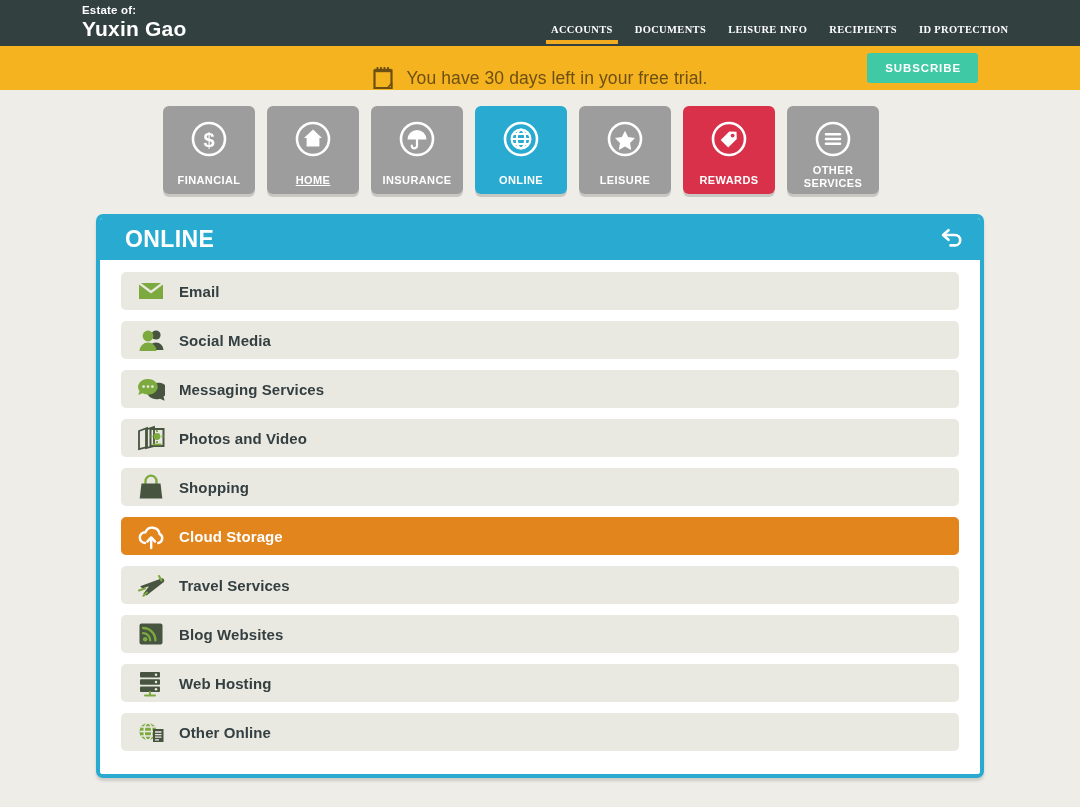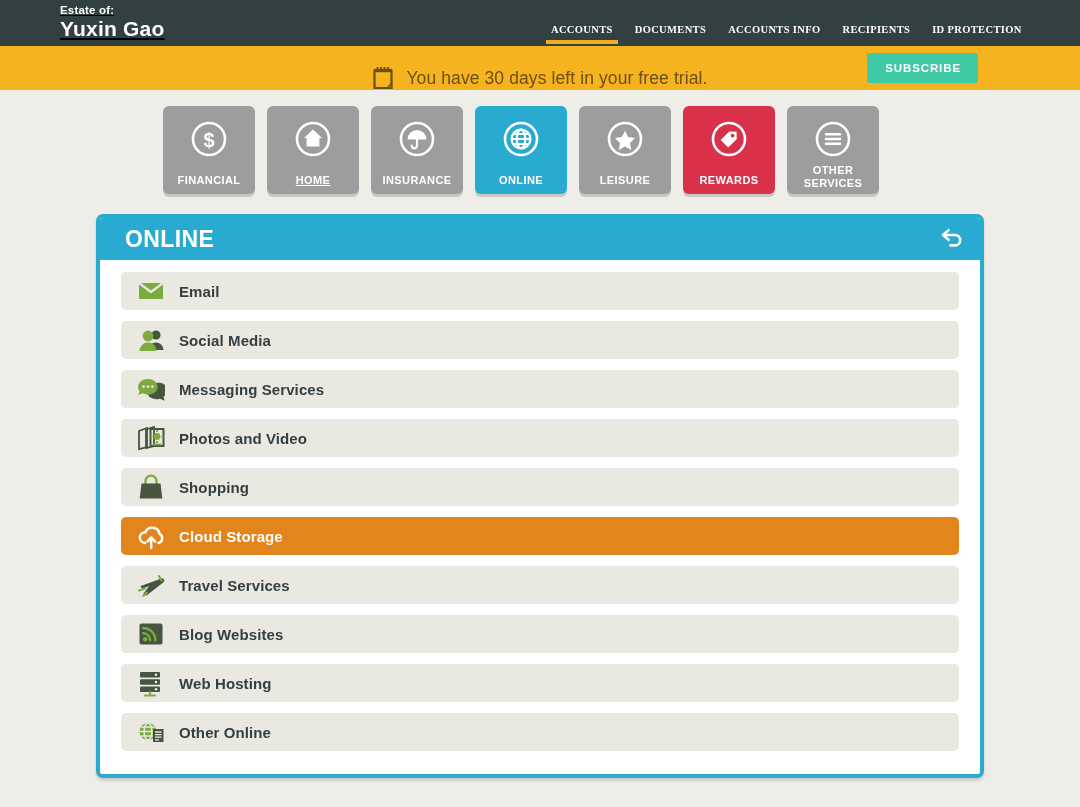--- a/index.html
+++ b/index.html
@@ -11,21 +11,21 @@
   }
 
   
   .topbar {
     position: relative;
     height: 46px;
     background: #32403f;
     display: flex;
     align-items: flex-start;
   }
-  .estate-block { padding-left: 60px; padding-top: 3px; text-decoration: underline; }
+  .estate-block { padding-left: 82px; padding-top: 3px; }
   .estate-label {
     color: #ffffff; font-size: 11.5px; font-weight: bold;
     letter-spacing: .2px; line-height: 14px;
   }
   .estate-name {
     color: #ffffff; font-size: 21px; font-weight: bold;
     letter-spacing: .2px; line-height: 24px;
   }
   .mainnav {
     position: absolute; left: 540px; top: 24px;
@@ -137,21 +137,21 @@
 <body>
 
 <div class="topbar">
   <div class="estate-block">
     <div class="estate-label">Estate of:</div>
     <div class="estate-name">Yuxin Gao</div>
   </div>
   <nav class="mainnav" id="mainnav">
       <div class="navitem active">ACCOUNTS</div>
       <div class="navitem">DOCUMENTS</div>
-      <div class="navitem">ACCOUNTS INFO</div>
+      <div class="navitem">LEISURE INFO</div>
       <div class="navitem">RECIPIENTS</div>
       <div class="navitem">ID PROTECTION</div>
     </nav>
 </div>
 
 <div class="banner">
   <div class="banner-inner">
     <span class="cal-icon">
       <svg viewBox="0 0 22 24" width="22" height="24">
         <path d="M2.5,4.5 h17 v17.5 h-17 z" fill="none" stroke="#6d4f12" stroke-width="2.2"></path>

